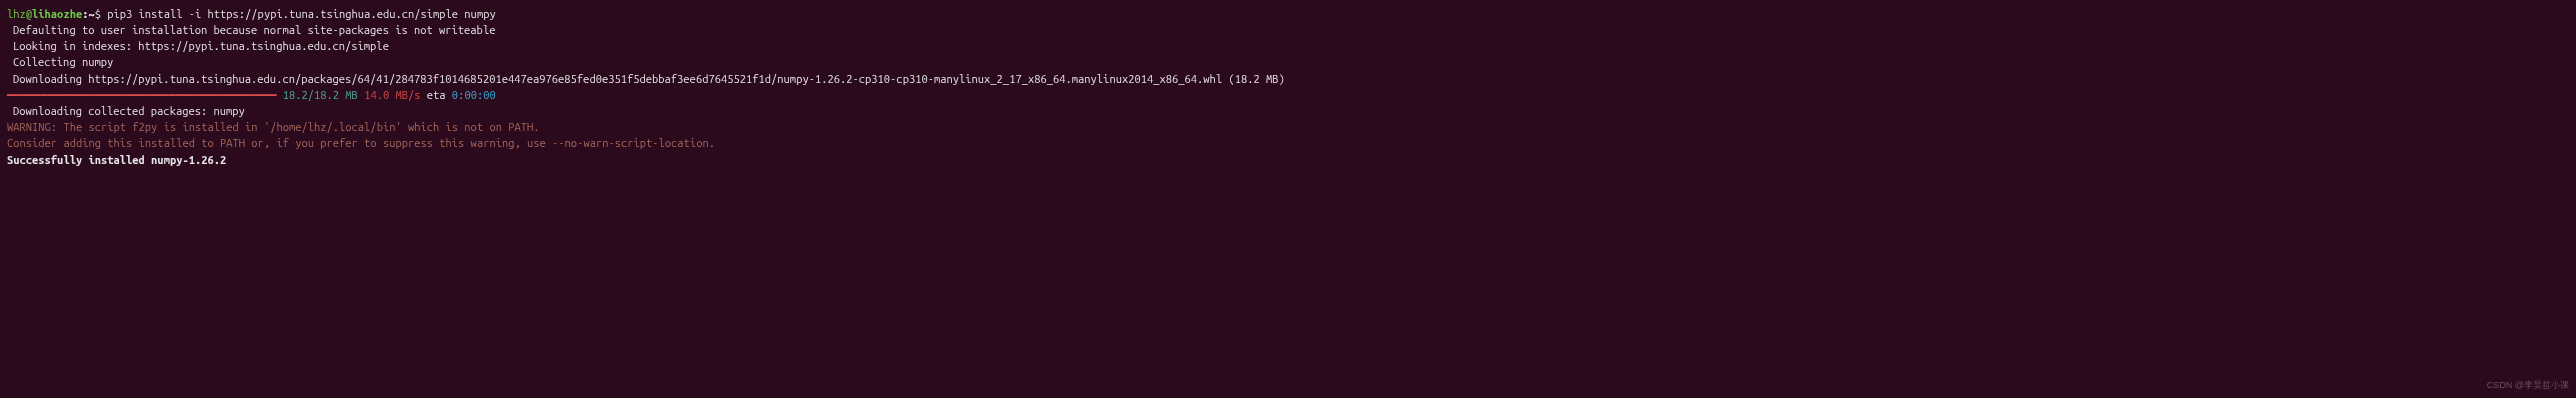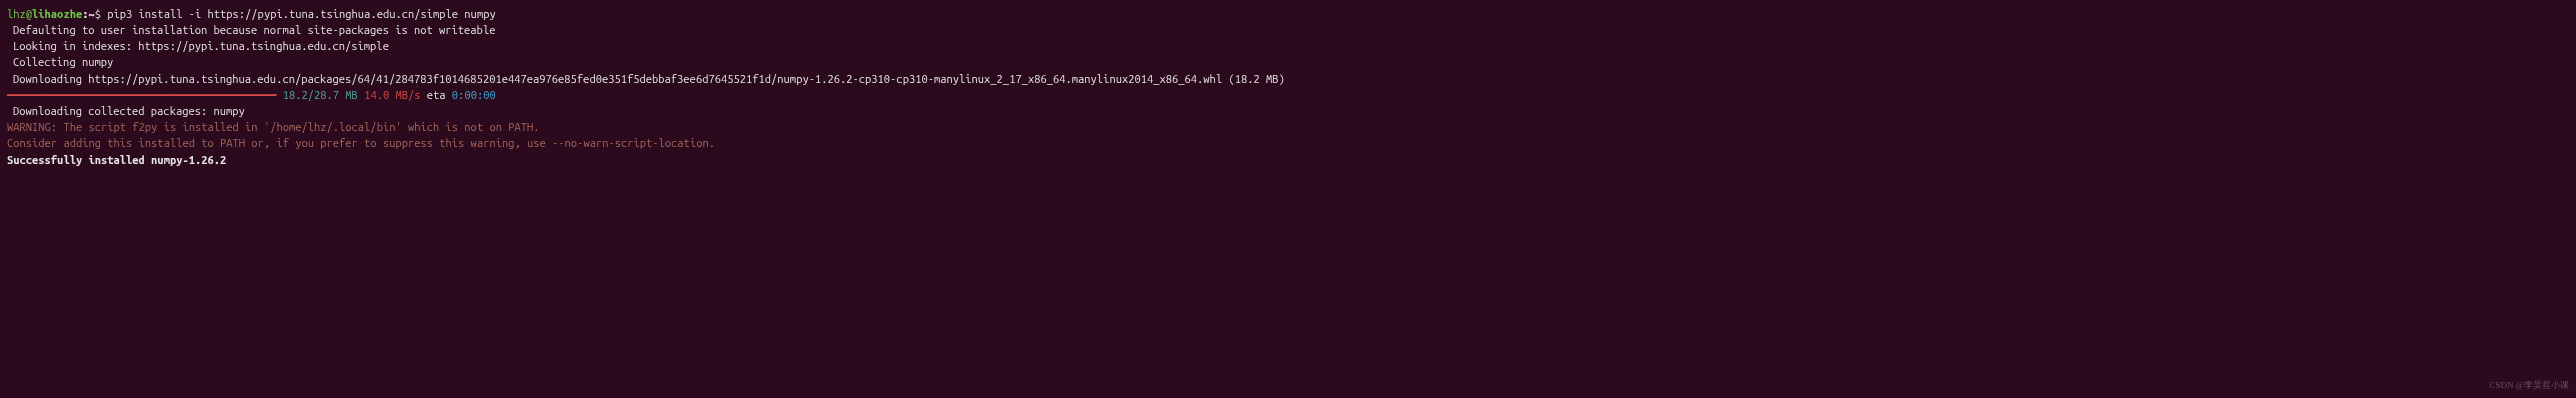--- a/index.html
+++ b/index.html
@@ -66,21 +66,21 @@
     .success-text {
       color: #e5e5e5;
       font-weight: bold;
     }
     .watermark {
       position: absolute;
       right: 7px;
       bottom: 5.6px;
       color: #6a5060;
       font-size: 9px;
-      font-family: Liberation Serif, serif;
+      font-family: Liberation Sans, sans-serif;
     }
     .indent {
       display: inline-block;
     }
   </style>
 </head>
 <body>
 
 <div class="line">
   <span class="prompt-user">lhz</span><span class="prompt-user">@</span><span class="prompt-host">lihaozhe</span><span class="prompt-path">:</span><span class="prompt-path">~</span><span class="prompt-symbol">$</span> <span class="command">pip3 install -i https://pypi.tuna.tsinghua.edu.cn/simple numpy</span>
@@ -96,21 +96,21 @@
 
 <div class="line">
   <span class="output-text">Collecting numpy</span>
 </div>
 
 <div class="line">
   <span class="output-text">  Downloading https://pypi.tuna.tsinghua.edu.cn/packages/64/41/284783f1014685201e447ea976e85fed0e351f5debbaf3ee6d7645521f1d/numpy-1.26.2-cp310-cp310-manylinux_2_17_x86_64.manylinux2014_x86_64.whl (18.2 MB)</span>
 </div>
 
 <div class="line">
-  <span class="indent">     </span><span class="progress-bar">━━━━━━━━━━━━━━━━━━━━━━━━━━━━━━━━━━━━━━━━</span> <span class="progress-size">18.2/28.7 MB</span> <span class="progress-speed">14.0 MB/s</span> <span class="progress-eta-label">eta</span> <span class="progress-eta-time">0:00:00</span>
+  <span class="indent">     </span><span class="progress-bar">━━━━━━━━━━━━━━━━━━━━━━━━━━━━━━━━━━━━━━━━</span> <span class="progress-size">18.2/18.2 MB</span> <span class="progress-speed">14.0 MB/s</span> <span class="progress-eta-label">eta</span> <span class="progress-eta-time">0:00:00</span>
 </div>
 
 <div class="line">
   <span class="output-text">Downloading collected packages: numpy</span>
 </div>
 
 <div class="line">
   <span class="warning-text">  WARNING: The script f2py is installed in '/home/lhz/.local/bin' which is not on PATH.</span>
 </div>
 

